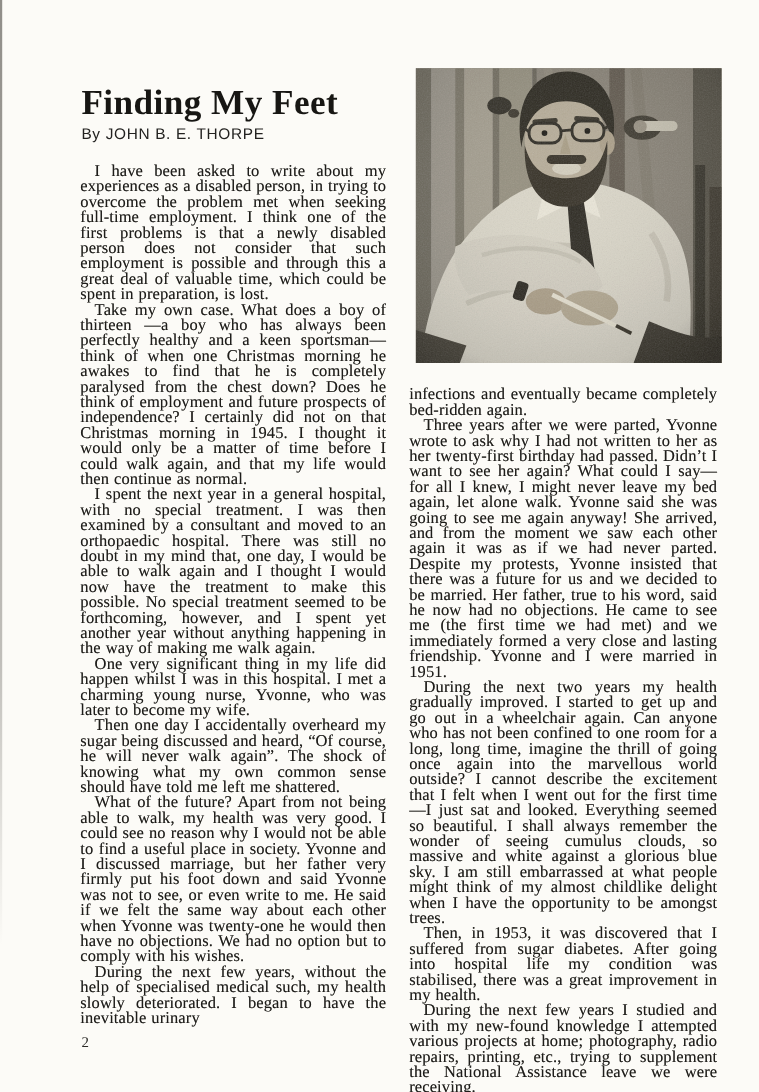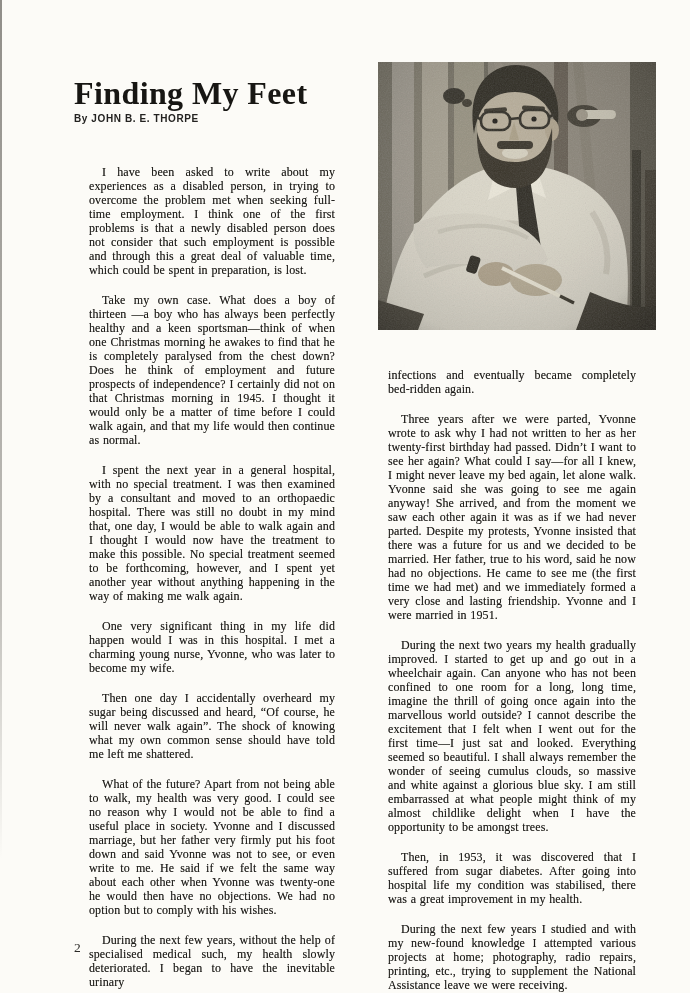--- a/index.html
+++ b/index.html
@@ -16,30 +16,30 @@
     background:linear-gradient(to bottom,rgba(55,52,46,.55),rgba(55,52,46,.30) 70%,rgba(55,52,46,0));
   }
   .title{
     position:absolute;left:74px;top:54px;
     font-size:32px;font-weight:bold;letter-spacing:.4px;
     color:#171613;white-space:nowrap;
   }
   .byline{
     position:absolute;left:74px;top:113px;
     font-family:"Liberation Sans","DejaVu Sans",sans-serif;
-    font-size:10px;font-weight:bold;letter-spacing:.6px;
+    font-size:14px;font-weight:normal;letter-spacing:.6px;
     color:#232220;white-space:nowrap;
   }
   .col{
     position:absolute;
     text-align:justify;
   }
   .col p{
-    margin:16px;padding:0;
-    font-size:12px;line-height:14px;letter-spacing:.1px;word-spacing:.6px;
+    margin:0;padding:0;
+    font-size:15px;line-height:14px;letter-spacing:.1px;word-spacing:.6px;
     text-shadow:0 0 .4px rgba(25,24,20,.5);
   }
   .col p.indent{text-indent:13px;}
   .col-left{left:73px;top:149px;width:278px;}
   .col-right{left:372px;top:352px;width:280px;}
   .photo{
     position:absolute;left:378px;top:62px;width:278px;height:268px;
     background:#8f8b80;
   }
   .photo svg{display:block;filter:blur(.45px) contrast(1.02);}
@@ -148,21 +148,21 @@
 
       <rect width="278" height="268" fill="url(#vig)"></rect>
       <rect width="278" height="268" filter="url(#noise)" opacity="0.16"></rect>
     </svg>
   </div>
 
   <div class="col col-left">
     <p class="indent">I have been asked to write about my experiences as a disabled person, in trying to overcome the problem met when seeking full-time employment. I think one of the first problems is that a newly disabled person does not consider that such employment is possible and through this a great deal of valuable time, which could be spent in preparation, is lost.</p>
     <p class="indent">Take my own case.  What does a boy of thirteen —a boy who has always been perfectly healthy and a keen sportsman—think of when one Christmas morning he awakes to find that he is completely paralysed from the chest down?  Does he think of employment and future prospects of independence? I certainly did not on that Christmas morning in 1945.  I thought it would only be a matter of time before I could walk again, and that my life would then continue as normal.</p>
     <p class="indent">I spent the next year in a general hospital, with no special treatment.  I was then examined by a consultant and moved to an orthopaedic hospital. There was still no doubt in my mind that, one day, I would be able to walk again and I thought I would now have the treatment to make this possible. No special treatment seemed to be forthcoming, however, and I spent yet another year without anything happening in the way of making me walk again.</p>
-    <p class="indent">One very significant thing in my life did happen would I was in this hospital.  I met a charming young nurse, Yvonne, who was later to become my wife.</p>
+    <p class="indent">One very significant thing in my life did happen whilst I was in this hospital.  I met a charming young nurse, Yvonne, who was later to become my wife.</p>
     <p class="indent">Then one day I accidentally overheard my sugar being discussed and heard, “Of course, he will never walk again”.  The shock of knowing what my own common sense should have told me left me shattered.</p>
     <p class="indent">What of the future?  Apart from not being able to walk, my health was very good.  I could see no reason why I would not be able to find a useful place in society.  Yvonne and I discussed marriage, but her father very firmly put his foot down and said Yvonne was not to see, or even write to me. He said if we felt the same way about each other when Yvonne was twenty-one he would then have no objections.  We had no option but to comply with his wishes.</p>
     <p class="indent">During the next few years, without the help of specialised medical such, my health slowly deteriorated.  I began to have the inevitable urinary</p>
   </div>
 
   <div class="col col-right">
     <p>infections and eventually became completely bed-ridden again.</p>
     <p class="indent">Three years after we were parted, Yvonne wrote to ask why I had not written to her as her twenty-first birthday had passed.  Didn’t I want to see her again?  What could I say—for all I knew, I might never leave my bed again, let alone walk.  Yvonne said she was going to see me again anyway!  She arrived, and from the moment we saw each other again it was as if we had never parted.  Despite my protests, Yvonne insisted that there was a future for us and we decided to be married.  Her father, true to his word, said he now had no objections.  He came to see me (the first time we had met) and we immediately formed a very close and lasting friendship.  Yvonne and I were married in 1951.</p>
     <p class="indent">During the next two years my health gradually improved.  I started to get up and go out in a wheelchair again.  Can anyone who has not been confined to one room for a long, long time, imagine the thrill of going once again into the marvellous world outside?  I cannot describe the excitement that I felt when I went out for the first time—I just sat and looked.  Everything seemed so beautiful. I shall always remember the wonder of seeing cumulus clouds, so massive and white against a glorious blue sky.  I am still embarrassed at what people might think of my almost childlike delight when I have the opportunity to be amongst trees.</p>
     <p class="indent">Then, in 1953, it was discovered that I suffered from sugar diabetes.  After going into hospital life my condition was stabilised, there was a great improvement in my health.</p>

